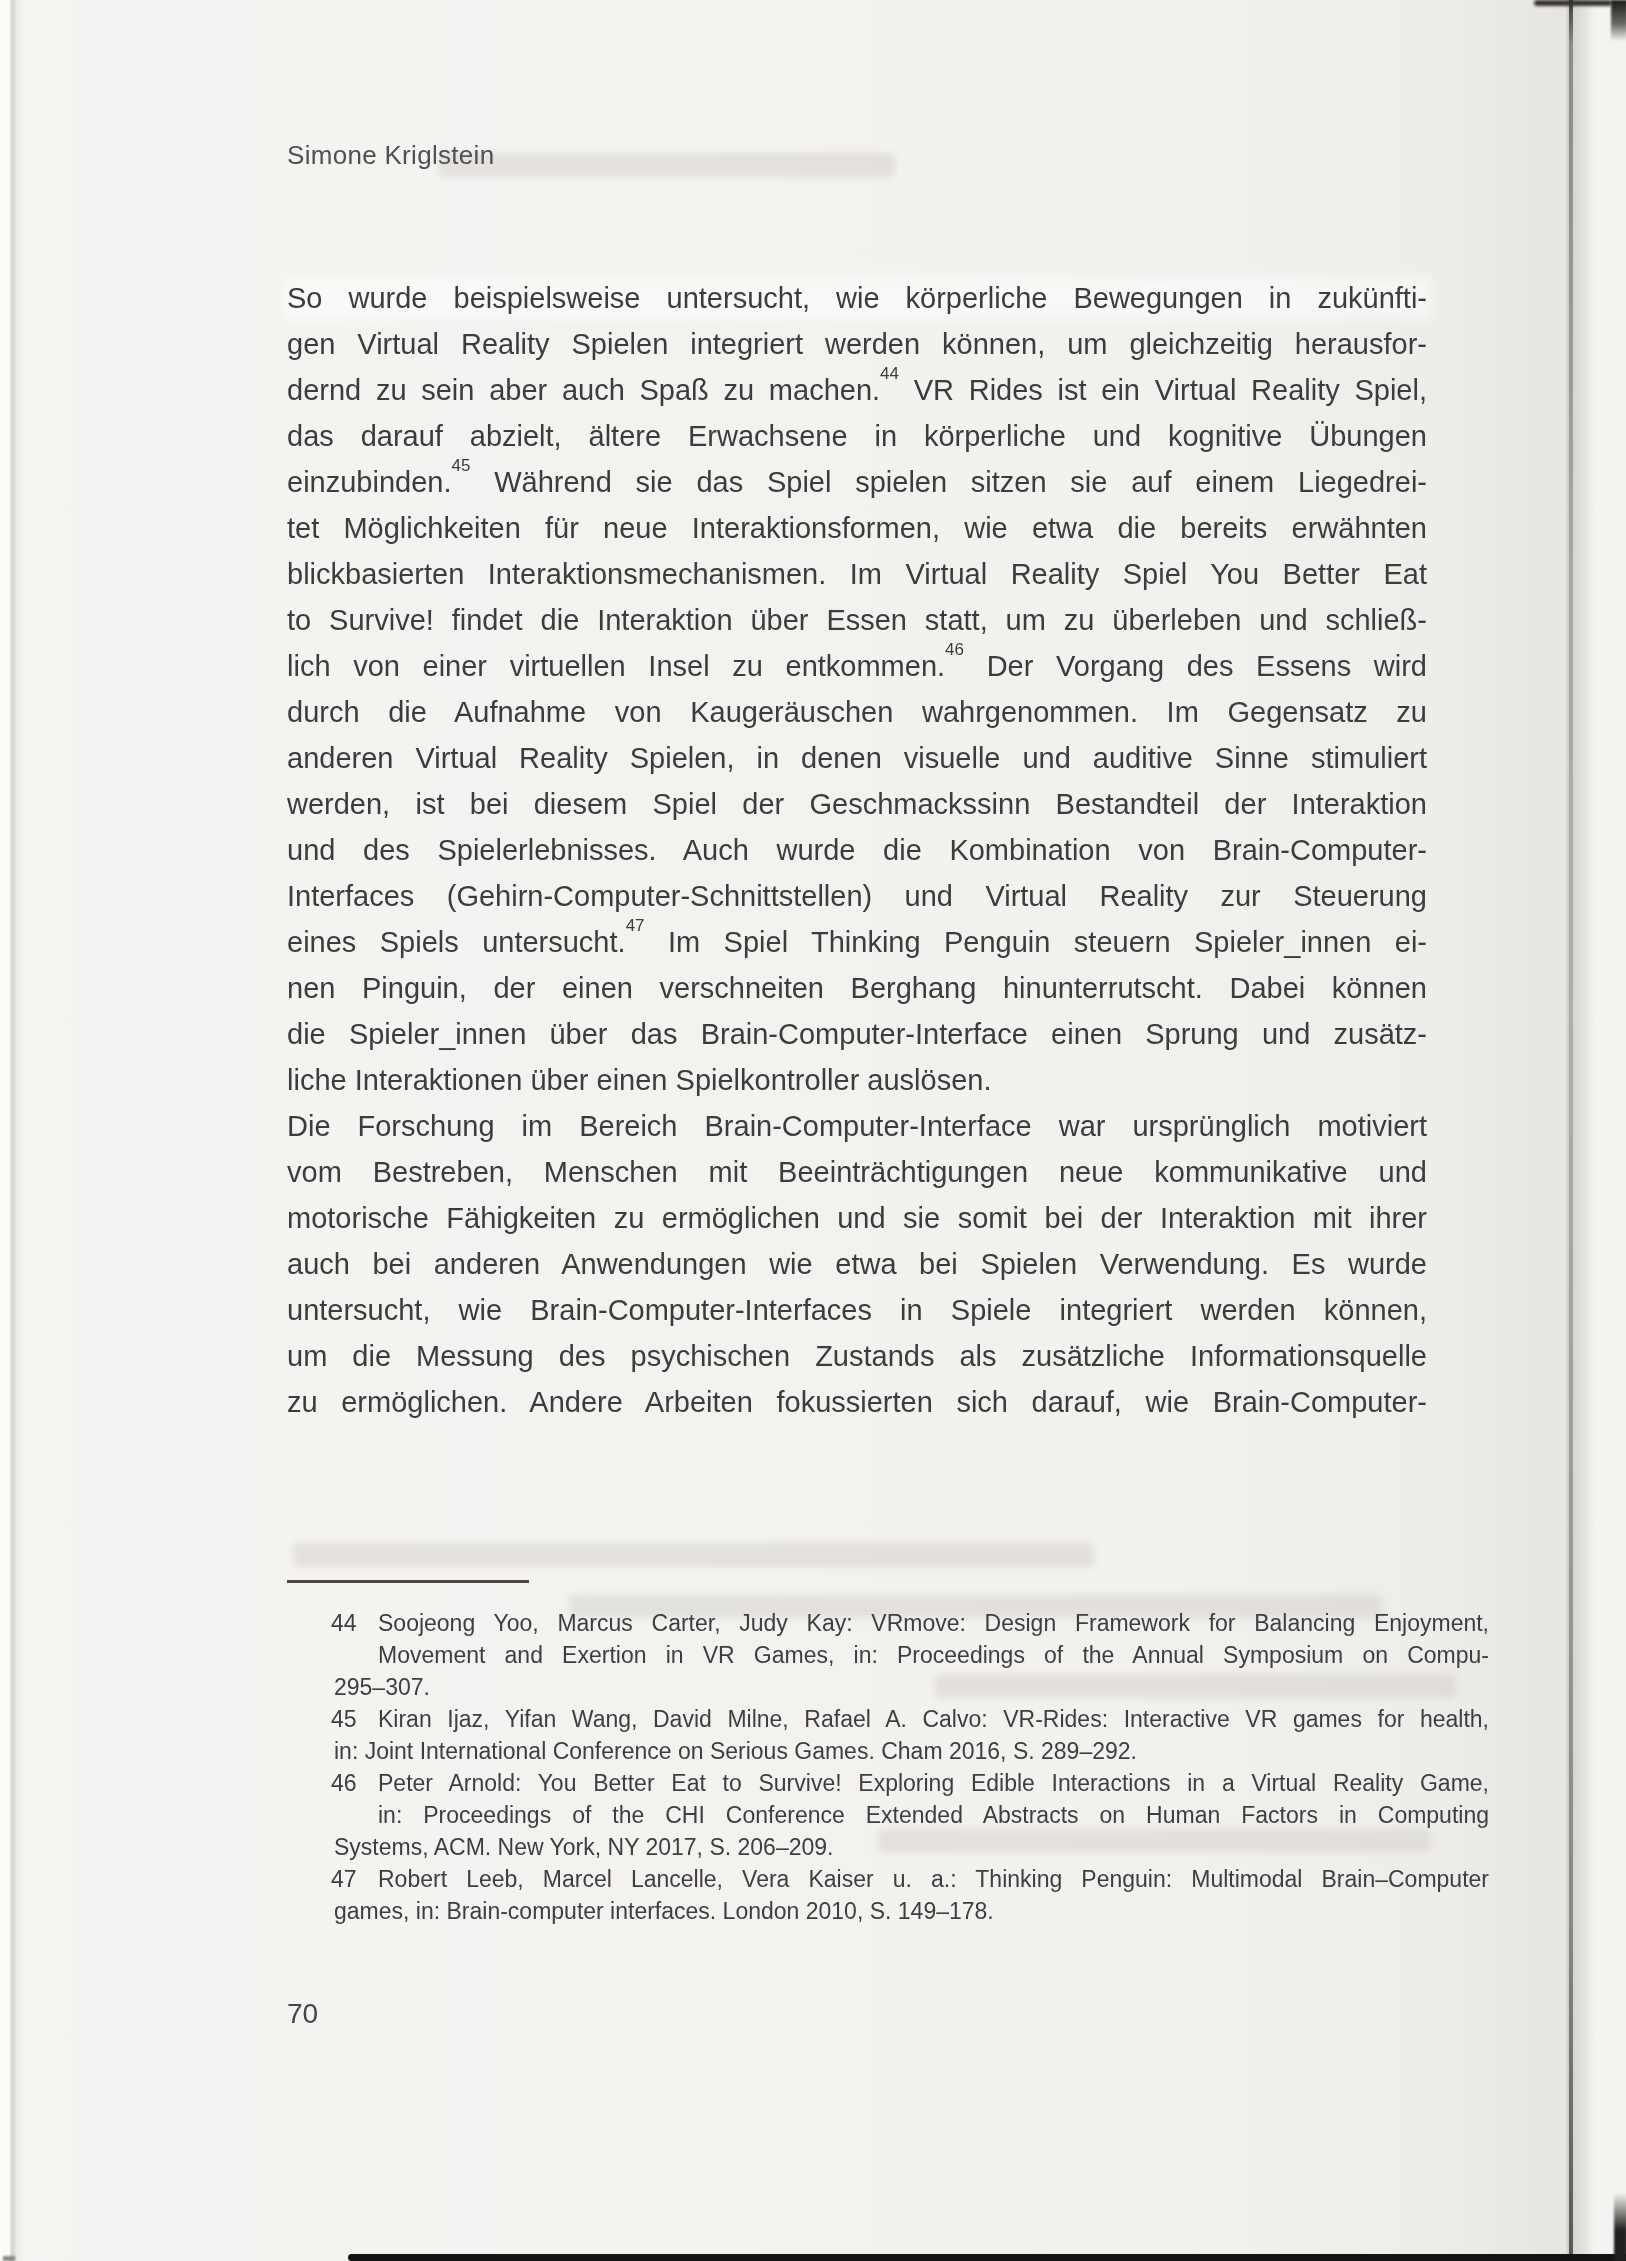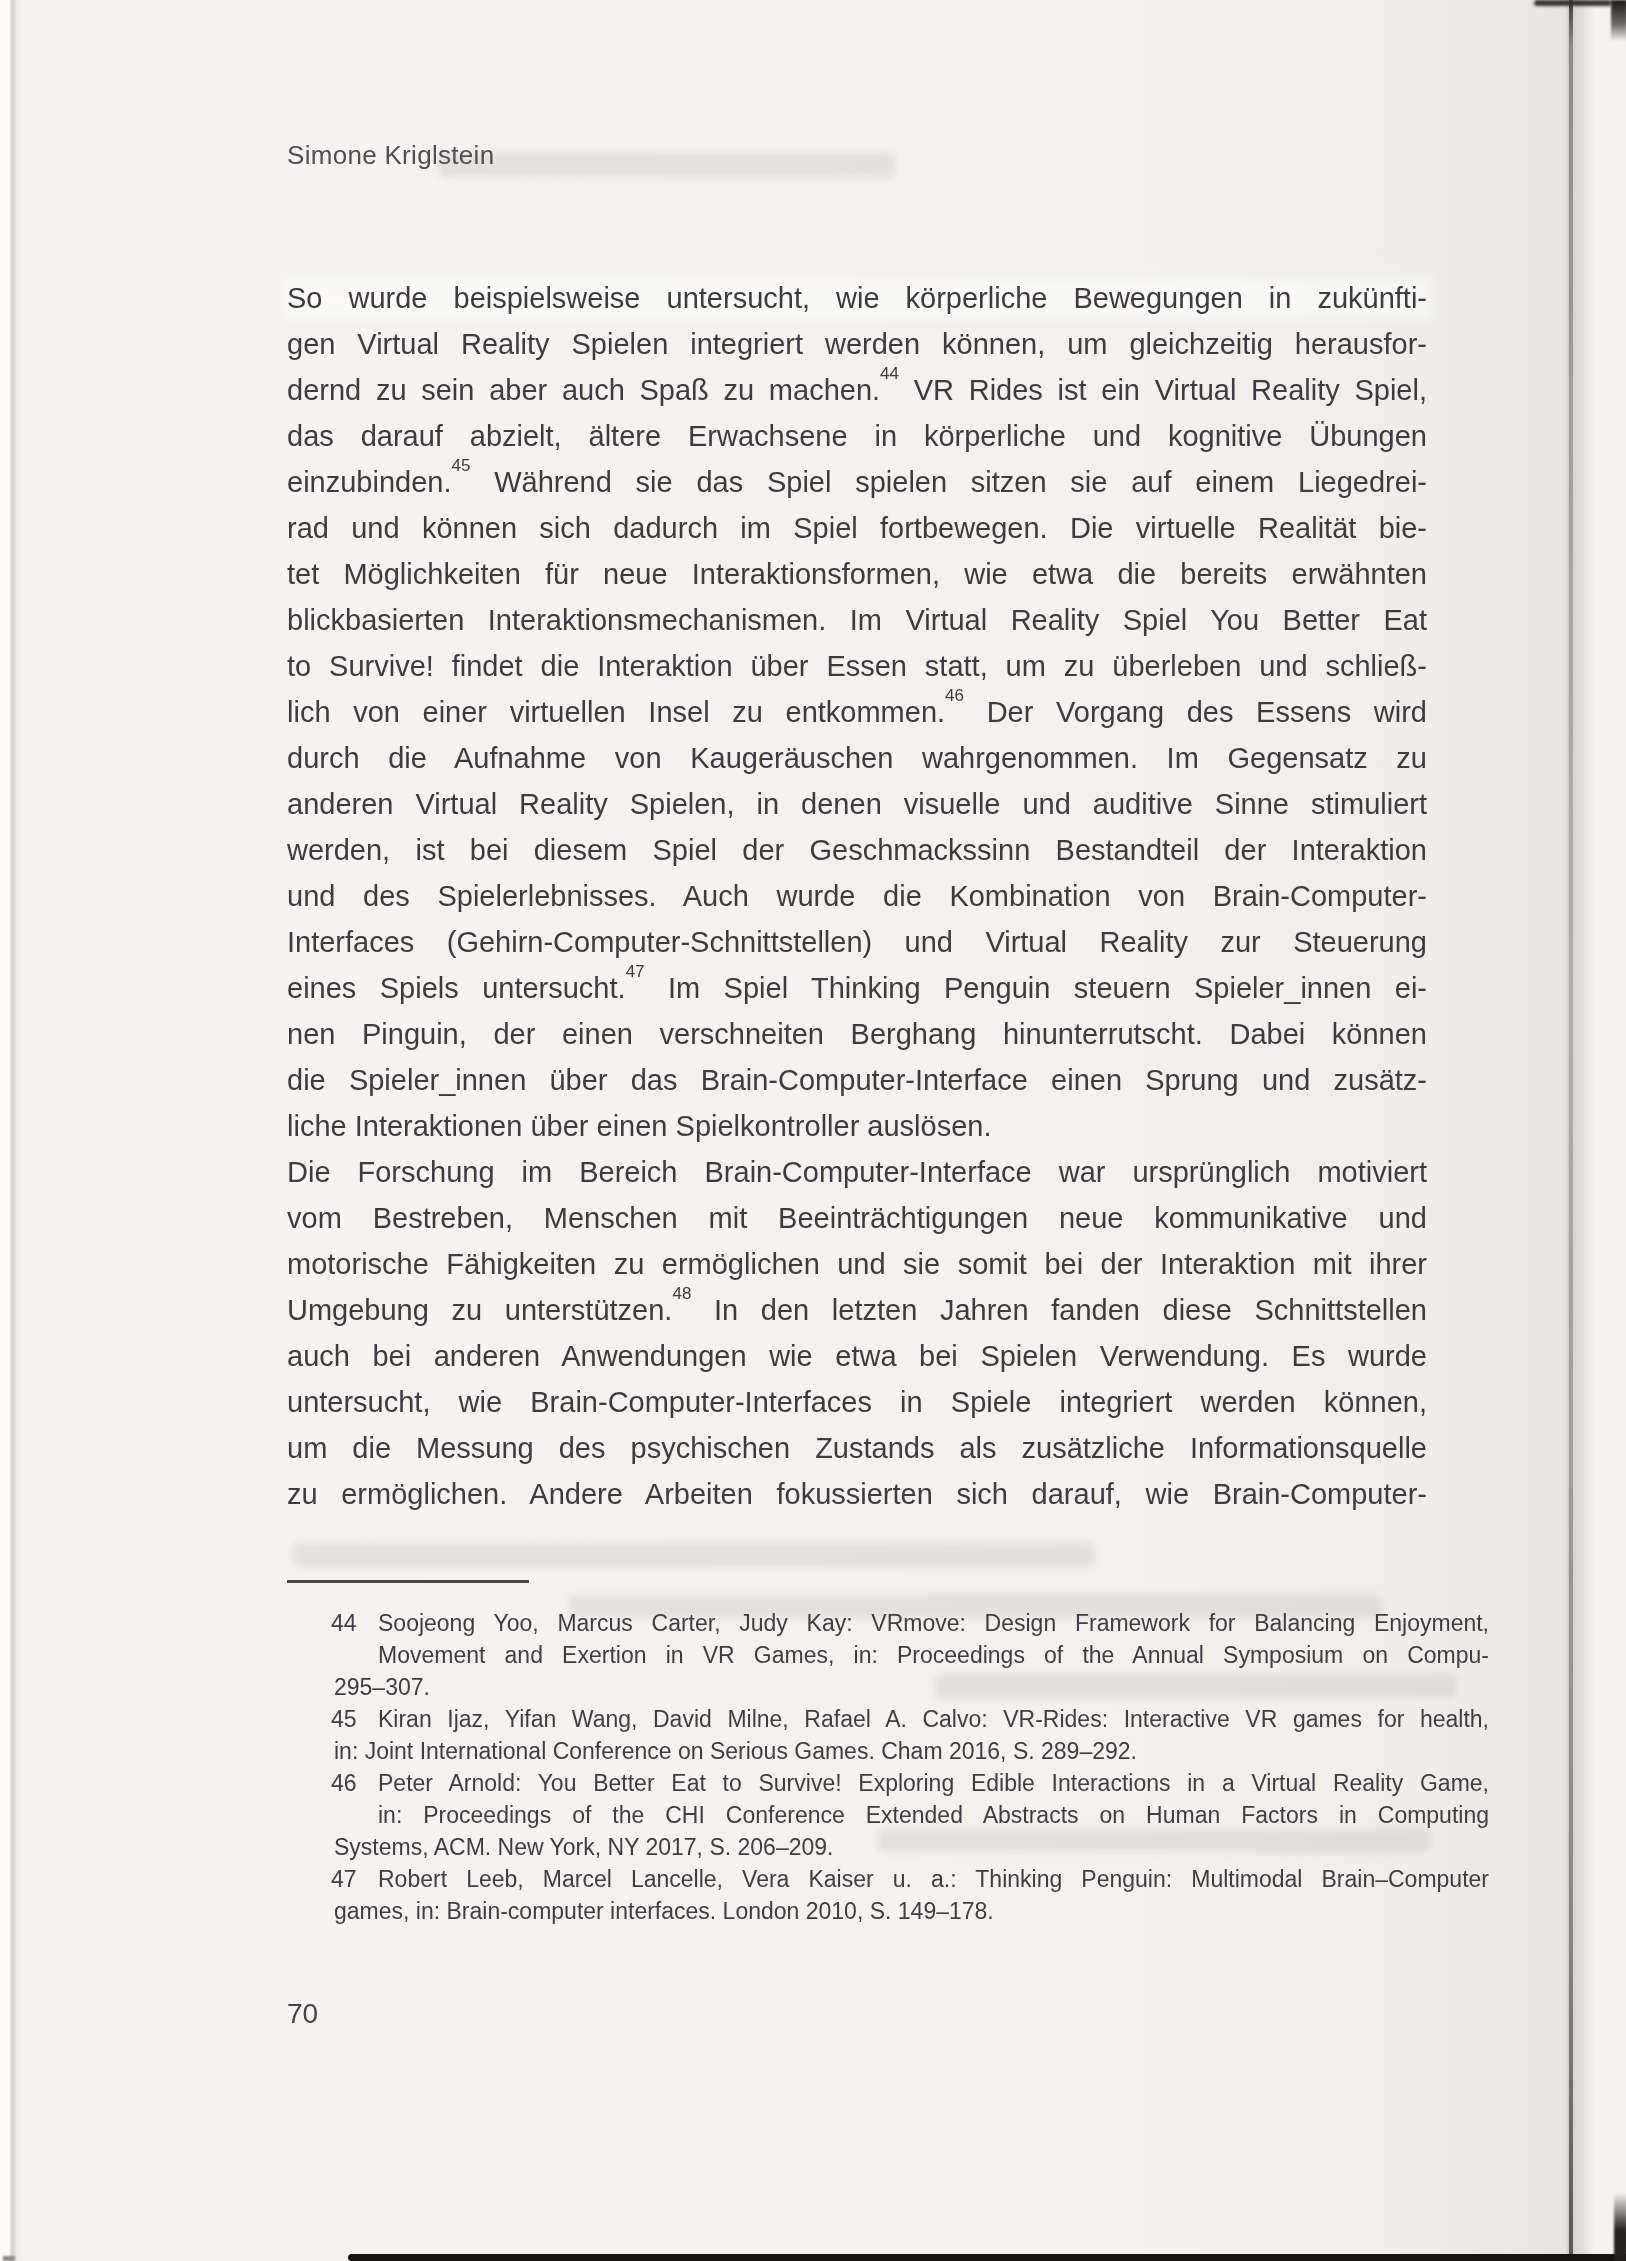--- a/index.html
+++ b/index.html
@@ -67,38 +67,36 @@
   <div class="ghost g5"></div>
 
   <div class="author">Simone Kriglstein</div>
 
   <div class="bodyblock" id="bodyText">
       <div class="bline just">So wurde beispielsweise untersucht, wie körperliche Bewegungen in zukünfti-</div>
       <div class="bline just">gen Virtual Reality Spielen integriert werden können, um gleichzeitig herausfor-</div>
       <div class="bline just">dernd zu sein aber auch Spaß zu machen.<sup class="fnmark">44</sup> VR Rides ist ein Virtual Reality Spiel,</div>
       <div class="bline just">das darauf abzielt, ältere Erwachsene in körperliche und kognitive Übungen</div>
       <div class="bline just">einzubinden.<sup class="fnmark">45</sup> Während sie das Spiel spielen sitzen sie auf einem Liegedrei-</div>
-      <div class="bline just">rad und können sich dadurch im Spiel fortbewegen. Die virtuelle Realität bie-</div>
       <div class="bline just">tet Möglichkeiten für neue Interaktionsformen, wie etwa die bereits erwähnten</div>
       <div class="bline just">blickbasierten Interaktionsmechanismen. Im Virtual Reality Spiel You Better Eat</div>
       <div class="bline just">to Survive! findet die Interaktion über Essen statt, um zu überleben und schließ-</div>
       <div class="bline just">lich von einer virtuellen Insel zu entkommen.<sup class="fnmark">46</sup> Der Vorgang des Essens wird</div>
       <div class="bline just">durch die Aufnahme von Kaugeräuschen wahrgenommen. Im Gegensatz zu</div>
       <div class="bline just">anderen Virtual Reality Spielen, in denen visuelle und auditive Sinne stimuliert</div>
       <div class="bline just">werden, ist bei diesem Spiel der Geschmackssinn Bestandteil der Interaktion</div>
       <div class="bline just">und des Spielerlebnisses. Auch wurde die Kombination von Brain-Computer-</div>
       <div class="bline just">Interfaces (Gehirn-Computer-Schnittstellen) und Virtual Reality zur Steuerung</div>
       <div class="bline just">eines Spiels untersucht.<sup class="fnmark">47</sup> Im Spiel Thinking Penguin steuern Spieler_innen ei-</div>
       <div class="bline just">nen Pinguin, der einen verschneiten Berghang hinunterrutscht. Dabei können</div>
       <div class="bline just">die Spieler_innen über das Brain-Computer-Interface einen Sprung und zusätz-</div>
       <div class="bline">liche Interaktionen über einen Spielkontroller auslösen.</div>
       <div class="bline just">Die Forschung im Bereich Brain-Computer-Interface war ursprünglich motiviert</div>
       <div class="bline just">vom Bestreben, Menschen mit Beeinträchtigungen neue kommunikative und</div>
       <div class="bline just">motorische Fähigkeiten zu ermöglichen und sie somit bei der Interaktion mit ihrer</div>
-      <div class="bline just">Umgebung zu unterstützen.<sup class="fnmark">48</sup> In den letzten Jahren fanden diese Schnittstellen</div>
       <div class="bline just">auch bei anderen Anwendungen wie etwa bei Spielen Verwendung. Es wurde</div>
       <div class="bline just">untersucht, wie Brain-Computer-Interfaces in Spiele integriert werden können,</div>
       <div class="bline just">um die Messung des psychischen Zustands als zusätzliche Informationsquelle</div>
       <div class="bline just">zu ermöglichen. Andere Arbeiten fokussierten sich darauf, wie Brain-Computer-</div>
     </div>
 
   <div class="fnrule"></div>
 
   <div class="fnblock" id="footnotes">
       <div class="fline just"><span class="fnum">44</span>Soojeong Yoo, Marcus Carter, Judy Kay: VRmove: Design Framework for Balancing Enjoyment,</div>

